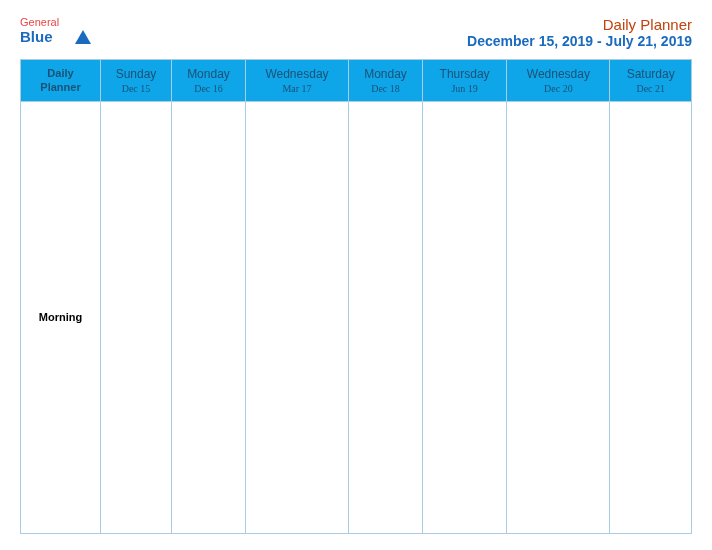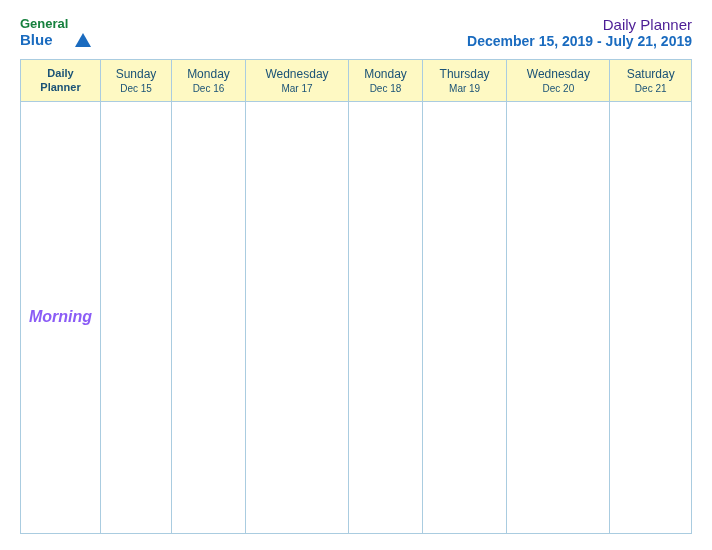--- a/index.html
+++ b/index.html
@@ -21,23 +21,23 @@
       margin-bottom: 10px;
     }
 
     .logo {
       display: flex;
       flex-direction: column;
       align-items: flex-start;
     }
 
     .logo-general {
-      font-size: 13px;
-      color: #15803d;
-      font-weight: bold;
+      font-size: 11px;
+      color: #ef4444;
+      font-weight: normal;
     }
 
     .logo-blue {
       font-size: 15px;
       color: #1a6bbf;
       font-weight: bold;
       display: flex;
       align-items: center;
       gap: 20px;
     }
@@ -51,21 +51,21 @@
       display: inline-block;
       margin-left: 2px;
     }
 
     .title-block {
       text-align: right;
     }
 
     .title-block .title {
       font-size: 15px;
-      color: #4c1d95;
+      color: #c2410c;
       font-weight: normal;
     }
 
     .title-block .date-range {
       font-size: 14px;
       color: #1a6bbf;
       font-weight: bold;
     }
 
     .planner-table {
@@ -76,21 +76,21 @@
     }
 
     .planner-table th,
     .planner-table td {
       border: 1.5px solid #aacce0;
       text-align: center;
       vertical-align: middle;
     }
 
     .planner-table thead tr th {
-      background-color: #fef9c3;
+      background-color: #0ea5e9;
       padding: 6px 4px;
     }
 
     .header-cell-main {
       font-size: 11px;
       color: #1a5276;
       font-weight: bold;
       line-height: 1.3;
     }
 
@@ -98,28 +98,28 @@
       font-size: 12px;
       color: #1a5276;
       font-weight: normal;
       line-height: 1.3;
     }
 
     .header-cell-date {
       font-size: 10px;
       color: #1a5276;
       font-weight: normal;
+      font-family: Liberation Serif, serif;
     }
 
     .row-label {
       background-color: #e8f5e9;
-      font-size: 16px;
-      color: #8b5cf6;
+      font-size: 11px;
+      color: #000000;
       font-weight: bold;
-      font-style: italic;
       width: 80px;
     }
 
     .planner-table tbody tr {
       height: 110px;
     }
 
     .planner-table tbody td {
       background-color: #fff;
     }
@@ -159,21 +159,21 @@
       <th>
         <div class="header-cell-day">Wednesday</div>
         <div class="header-cell-date">Mar 17</div>
       </th>
       <th>
         <div class="header-cell-day">Monday</div>
         <div class="header-cell-date">Dec 18</div>
       </th>
       <th>
         <div class="header-cell-day">Thursday</div>
-        <div class="header-cell-date">Mar 19</div>
+        <div class="header-cell-date">Jun 19</div>
       </th>
       <th>
         <div class="header-cell-day">Wednesday</div>
         <div class="header-cell-date">Dec 20</div>
       </th>
       <th>
         <div class="header-cell-day">Saturday</div>
         <div class="header-cell-date">Dec 21</div>
       </th>
     </tr>

